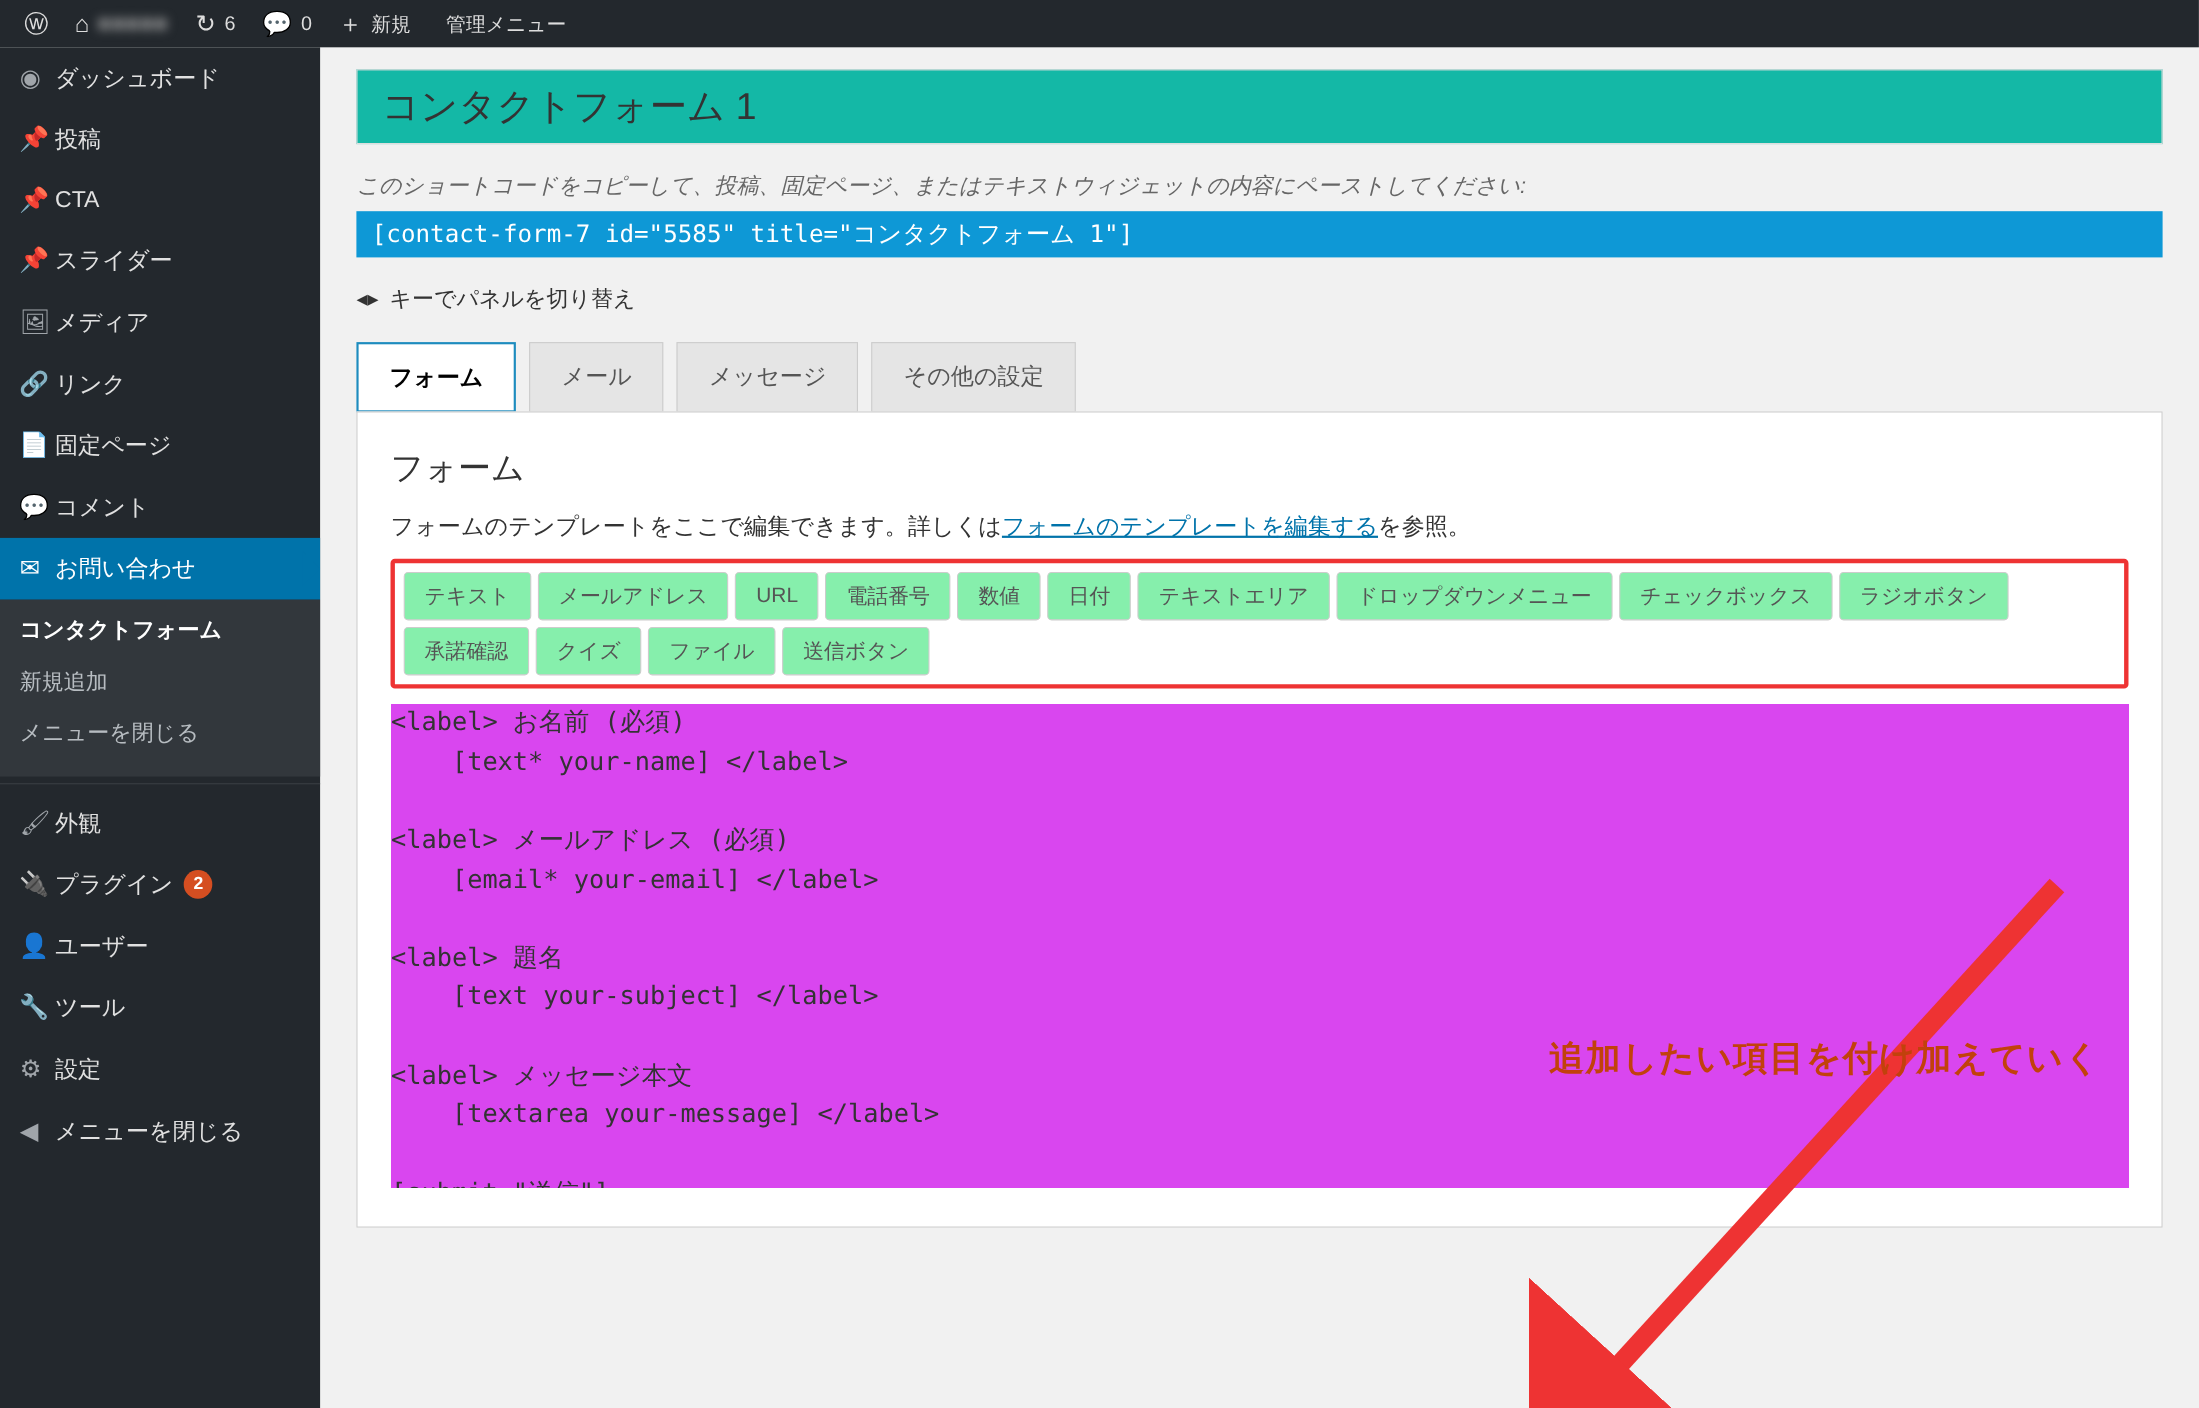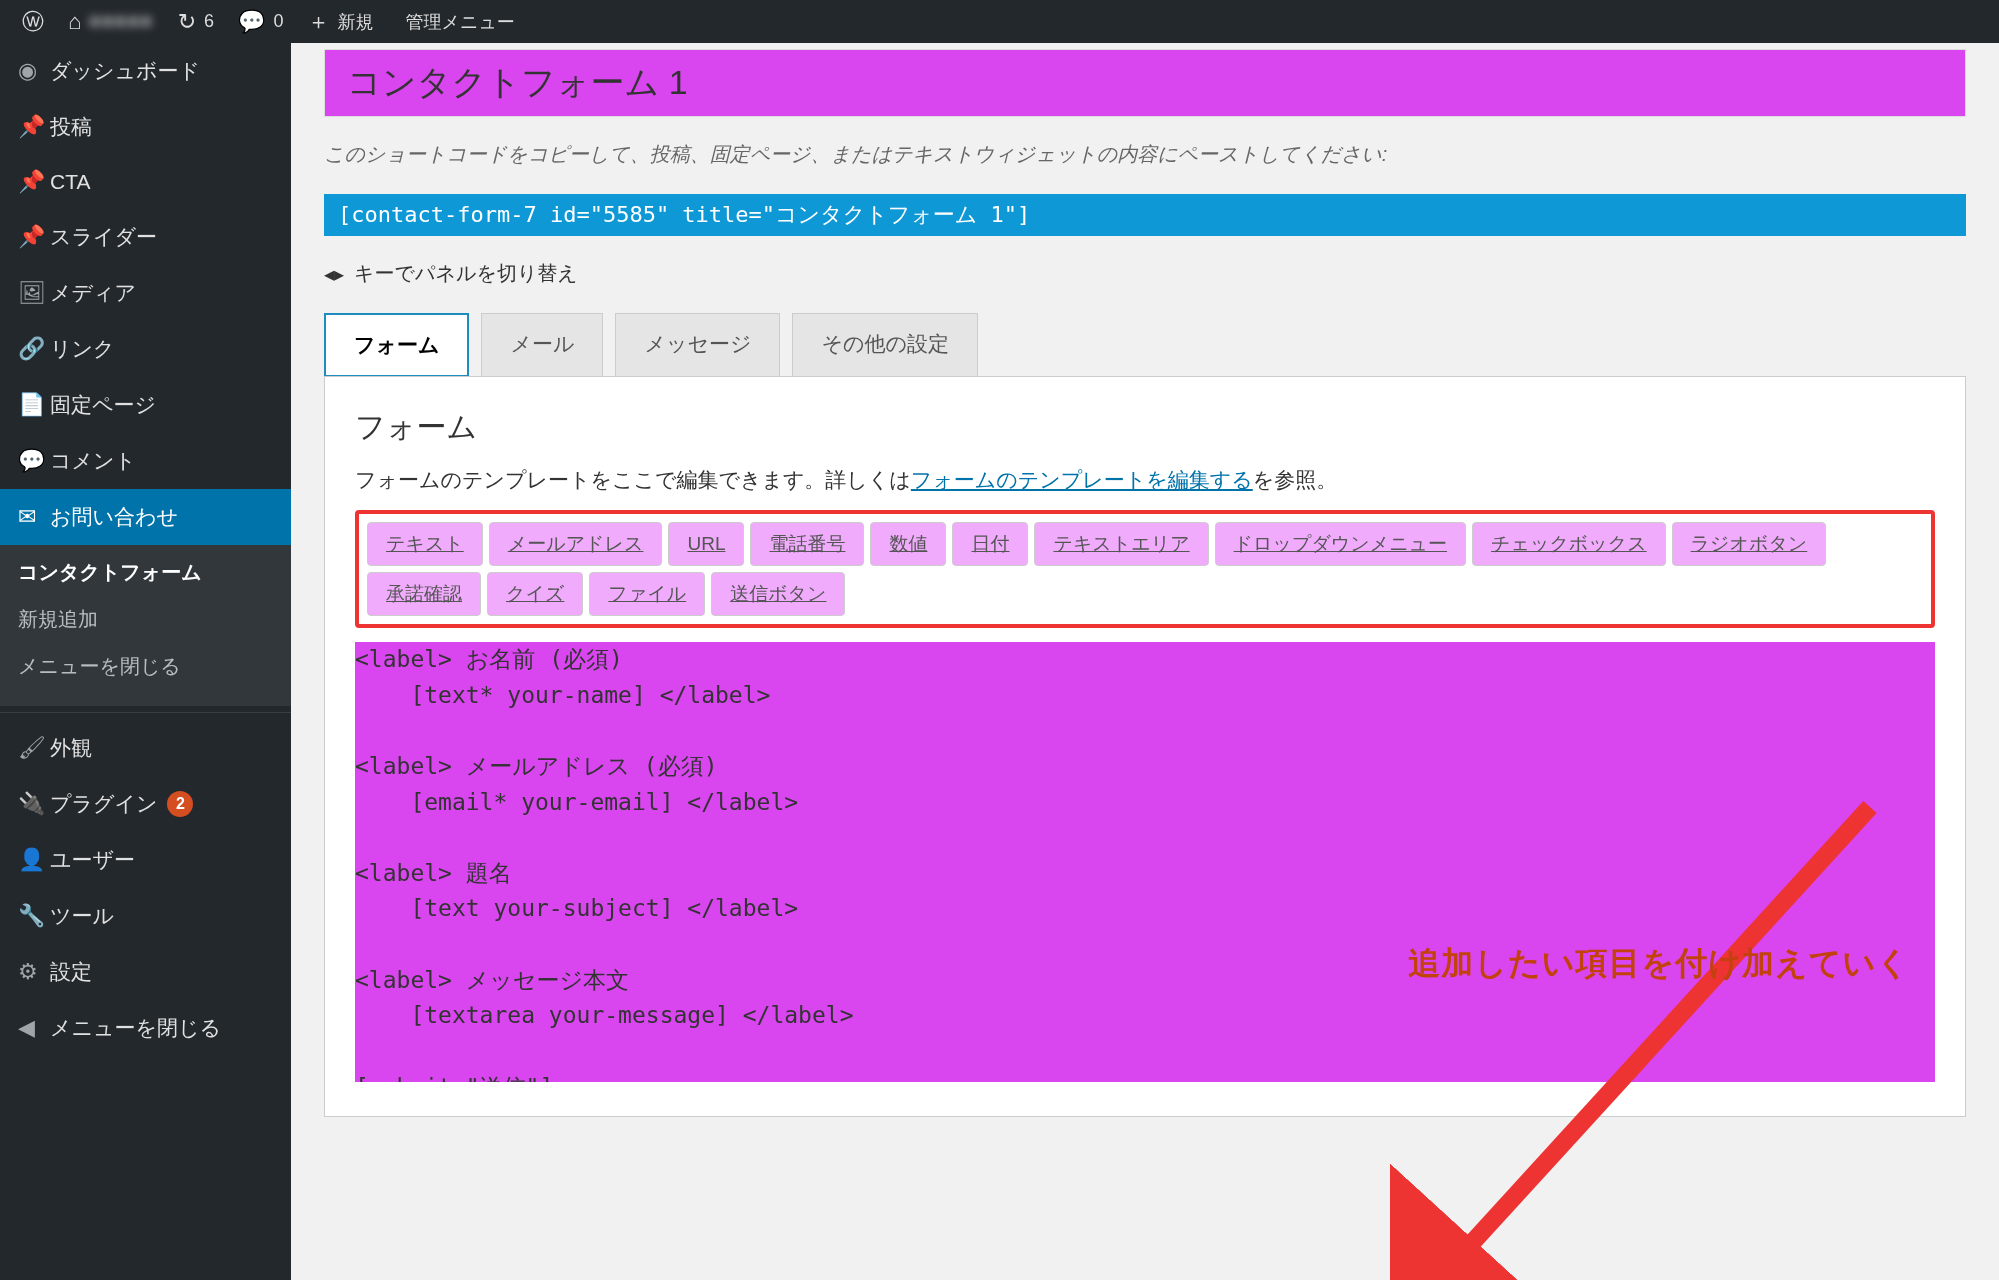--- a/index.html
+++ b/index.html
@@ -88,27 +88,27 @@
 .content {
   position: absolute;
   left: 291px;
   right: 0;
   top: 43px;
   bottom: 0;
   padding: 0 33px 33px 33px;
   overflow: hidden;
 }
 .title-box {
-  background: #d946ef;
+  background: #14b8a6;
   border: 1px solid #ddd;
   padding: 10px 22px;
-  margin-top: 6px;
+  margin-top: 20px;
 }
 .title-box h1 { font-size: 34px; font-weight: 500; color: #333; }
-.shortcode-hint { color: #666; font-size: 20px; font-style: italic; margin-top: 24px; margin-bottom: 26px; }
+.shortcode-hint { color: #666; font-size: 20px; font-style: italic; margin-top: 24px; margin-bottom: 10px; }
 .shortcode-bar {
   background: #0e98d6;
   color: #fff;
   padding: 6px 14px;
   font-family: "SFMono-Regular", Consolas, monospace;
   font-size: 22px;
 }
 .panel-hint { margin-top: 24px; display: flex; align-items: center; gap: 10px; font-size: 20px; color: #333; }
 .tabs {
   display: flex;
@@ -141,28 +141,27 @@
 .panel .desc a { color: #0073aa; text-decoration: underline; }
 .tagbox {
   border: 4px solid #e33;
   border-radius: 4px;
   padding: 8px;
   display: flex;
   flex-wrap: wrap;
   gap: 6px;
 }
 .tagbtn {
-  background: #f0abfc;
+  background: #86efac;
   border: 1px solid #ccc;
   border-radius: 4px;
   padding: 8px 18px;
   font-size: 19px;
   color: #555;
   cursor: pointer;
-  text-decoration: underline;
 }
 .form-code {
   margin-top: 14px;
   font-family: "SFMono-Regular", Consolas, monospace;
   font-size: 23px;
   line-height: 1.55;
   white-space: pre;
   color: #333;
   background: #d946ef;
   border: none;

